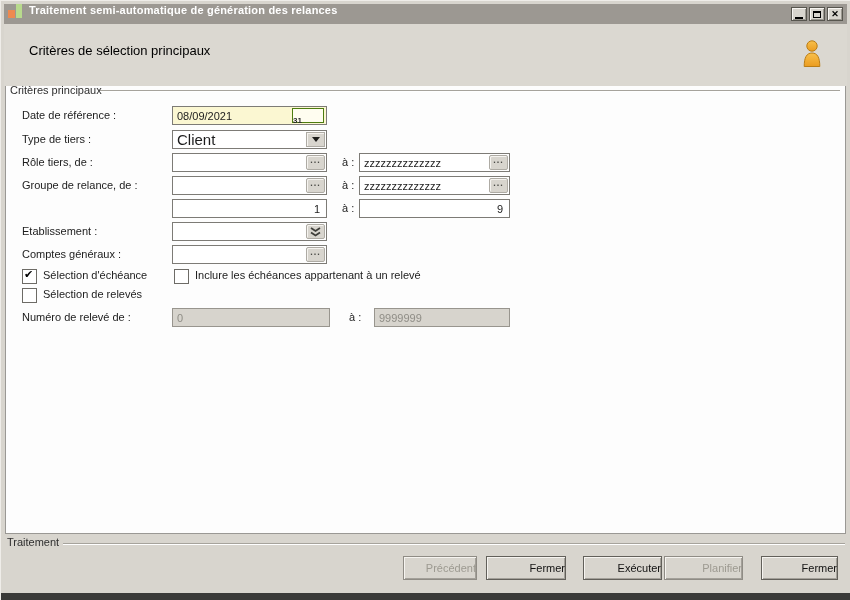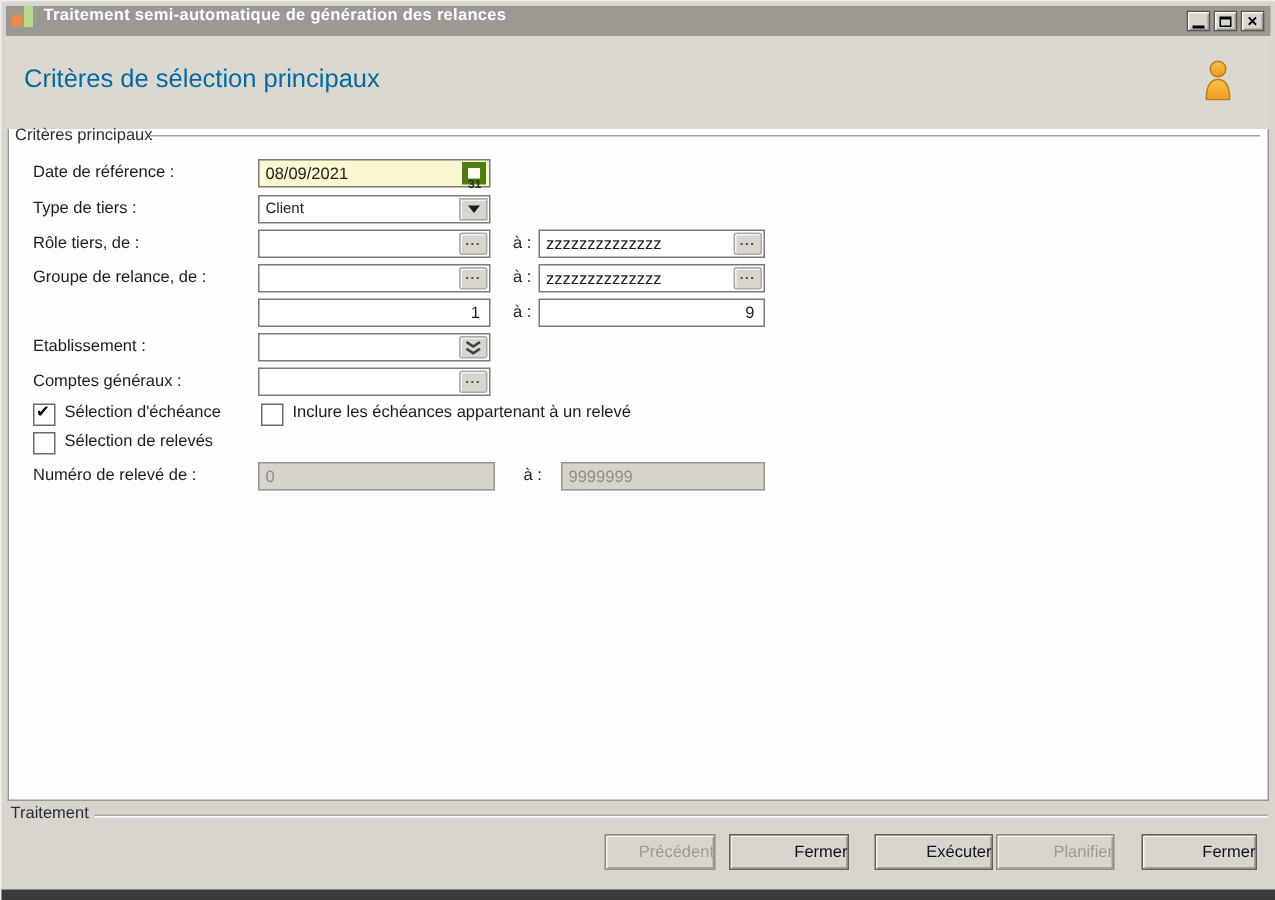--- a/index.html
+++ b/index.html
@@ -19,21 +19,21 @@
   .win-btns { position:absolute; right:4px; top:3px; display:flex; }
   .wctl { width:16px; height:14px; background:#d8d5ce; border:1px solid #58564f;
           box-shadow:inset 1px 1px 0 #f7f5f1, inset -1px -1px 0 #9b9890;
           display:flex; align-items:center; justify-content:center; padding:0; margin-left:2px; cursor:default; }
   .glyph-min { width:8px; height:2px; background:#000; margin-top:8px; }
   .glyph-max { width:8px; height:7px; border:1px solid #000; border-top-width:2px; box-sizing:border-box; }
   .glyph-close { font-size:9px; font-weight:bold; color:#000; line-height:1; }
 
   
   .header-band { position:absolute; left:3px; right:3px; top:23px; height:62px; background:#dbd8d1; }
-  .page-title { position:absolute; left:12px; top:19px; font-size:17px; color:#0369a1; }
+  .page-title { position:absolute; left:25px; top:19px; font-size:13px; color:#000000; }
   .person-icon { position:absolute; right:24px; top:16px; width:22px; height:27px; }
 
   
   .panel { position:absolute; left:4px; top:85px; width:841px; height:448px;
            background:#fdfdfd; border:1px solid #9a9894; border-top:none; box-sizing:border-box; }
   .group-label { position:absolute; left:4px; top:-2px; font-size:11px; color:#2e2e2e; background:transparent; }
   .group-line { position:absolute; height:1px; background:#a6a39c; box-shadow:0 1px 0 #ffffff; }
   .panel .group-line { left:94px; right:5px; top:4px; }
 
   .row-label { position:absolute; left:16px; font-size:11px; color:#1c1c1c; height:19px; line-height:19px; white-space:nowrap; }
@@ -47,26 +47,26 @@
   .tin.yellow { background:#fbf7d2; padding-right:22px; }
   .tin:disabled { background:#d7d4cd; color:#8f8d86; border-color:#98958e; }
   .tin.pad-btn { padding-right:24px; }
 
   .inner-btn { position:absolute; top:2px; right:2px; width:19px; height:15px;
                background:#d8d5ce; border:1px solid #aeaba4; border-radius:2px;
                box-shadow:inset 1px 1px 0 #f5f3ef; display:flex; align-items:center; justify-content:center;
                padding:0; cursor:default; }
   .dots-glyph { font-size:9px; font-weight:bold; color:#4a4a46; letter-spacing:1px; line-height:1; margin-top:-4px; }
 
-  .calendar-icon { position:absolute; top:2px; right:3px; width:16px; height:15px;
-                   background:#fffdf0; border:4px solid #4d7c0f; box-sizing:border-box; }
+  .calendar-icon { position:absolute; top:2px; right:3px; width:32px; height:15px;
+                   background:#fffdf0; border:1px solid #4d7c0f; box-sizing:border-box; }
   .calendar-icon .cal-top { height:3px; background:#dd5a28; }
   .calendar-icon .cal-num { font-size:8px; font-weight:bold; color:#2b2b2b; text-align:center; line-height:10px; }
 
-  .combo-text { position:absolute; left:5px; top:0; height:30px; line-height:19px; font-size:10px; color:#1c1c1c; }
+  .combo-text { position:absolute; left:5px; top:0; height:30px; line-height:19px; font-size:15px; color:#1c1c1c; }
   .combo-box { border:1px solid #7d7b76; background:#fff; position:absolute; inset:0; }
   .combo-btn { position:absolute; top:2px; right:2px; bottom:2px; width:17px; background:#d8d5ce;
                border:1px solid #aeaba4; box-shadow:inset 1px 1px 0 #f5f3ef;
                display:flex; align-items:center; justify-content:center; }
   .arrow-down { width:0; height:0; border-left:4px solid transparent; border-right:4px solid transparent;
                 border-top:5px solid #1d1d1b; }
 
   .checkbox { position:absolute; width:13px; height:13px; background:#ffffff; border:1px solid #6d6b66;
               box-sizing:content-box; }
   .checkbox.checked::after { content:"✔"; position:absolute; left:1px; top:-2px; font-size:11px; color:#000; }

